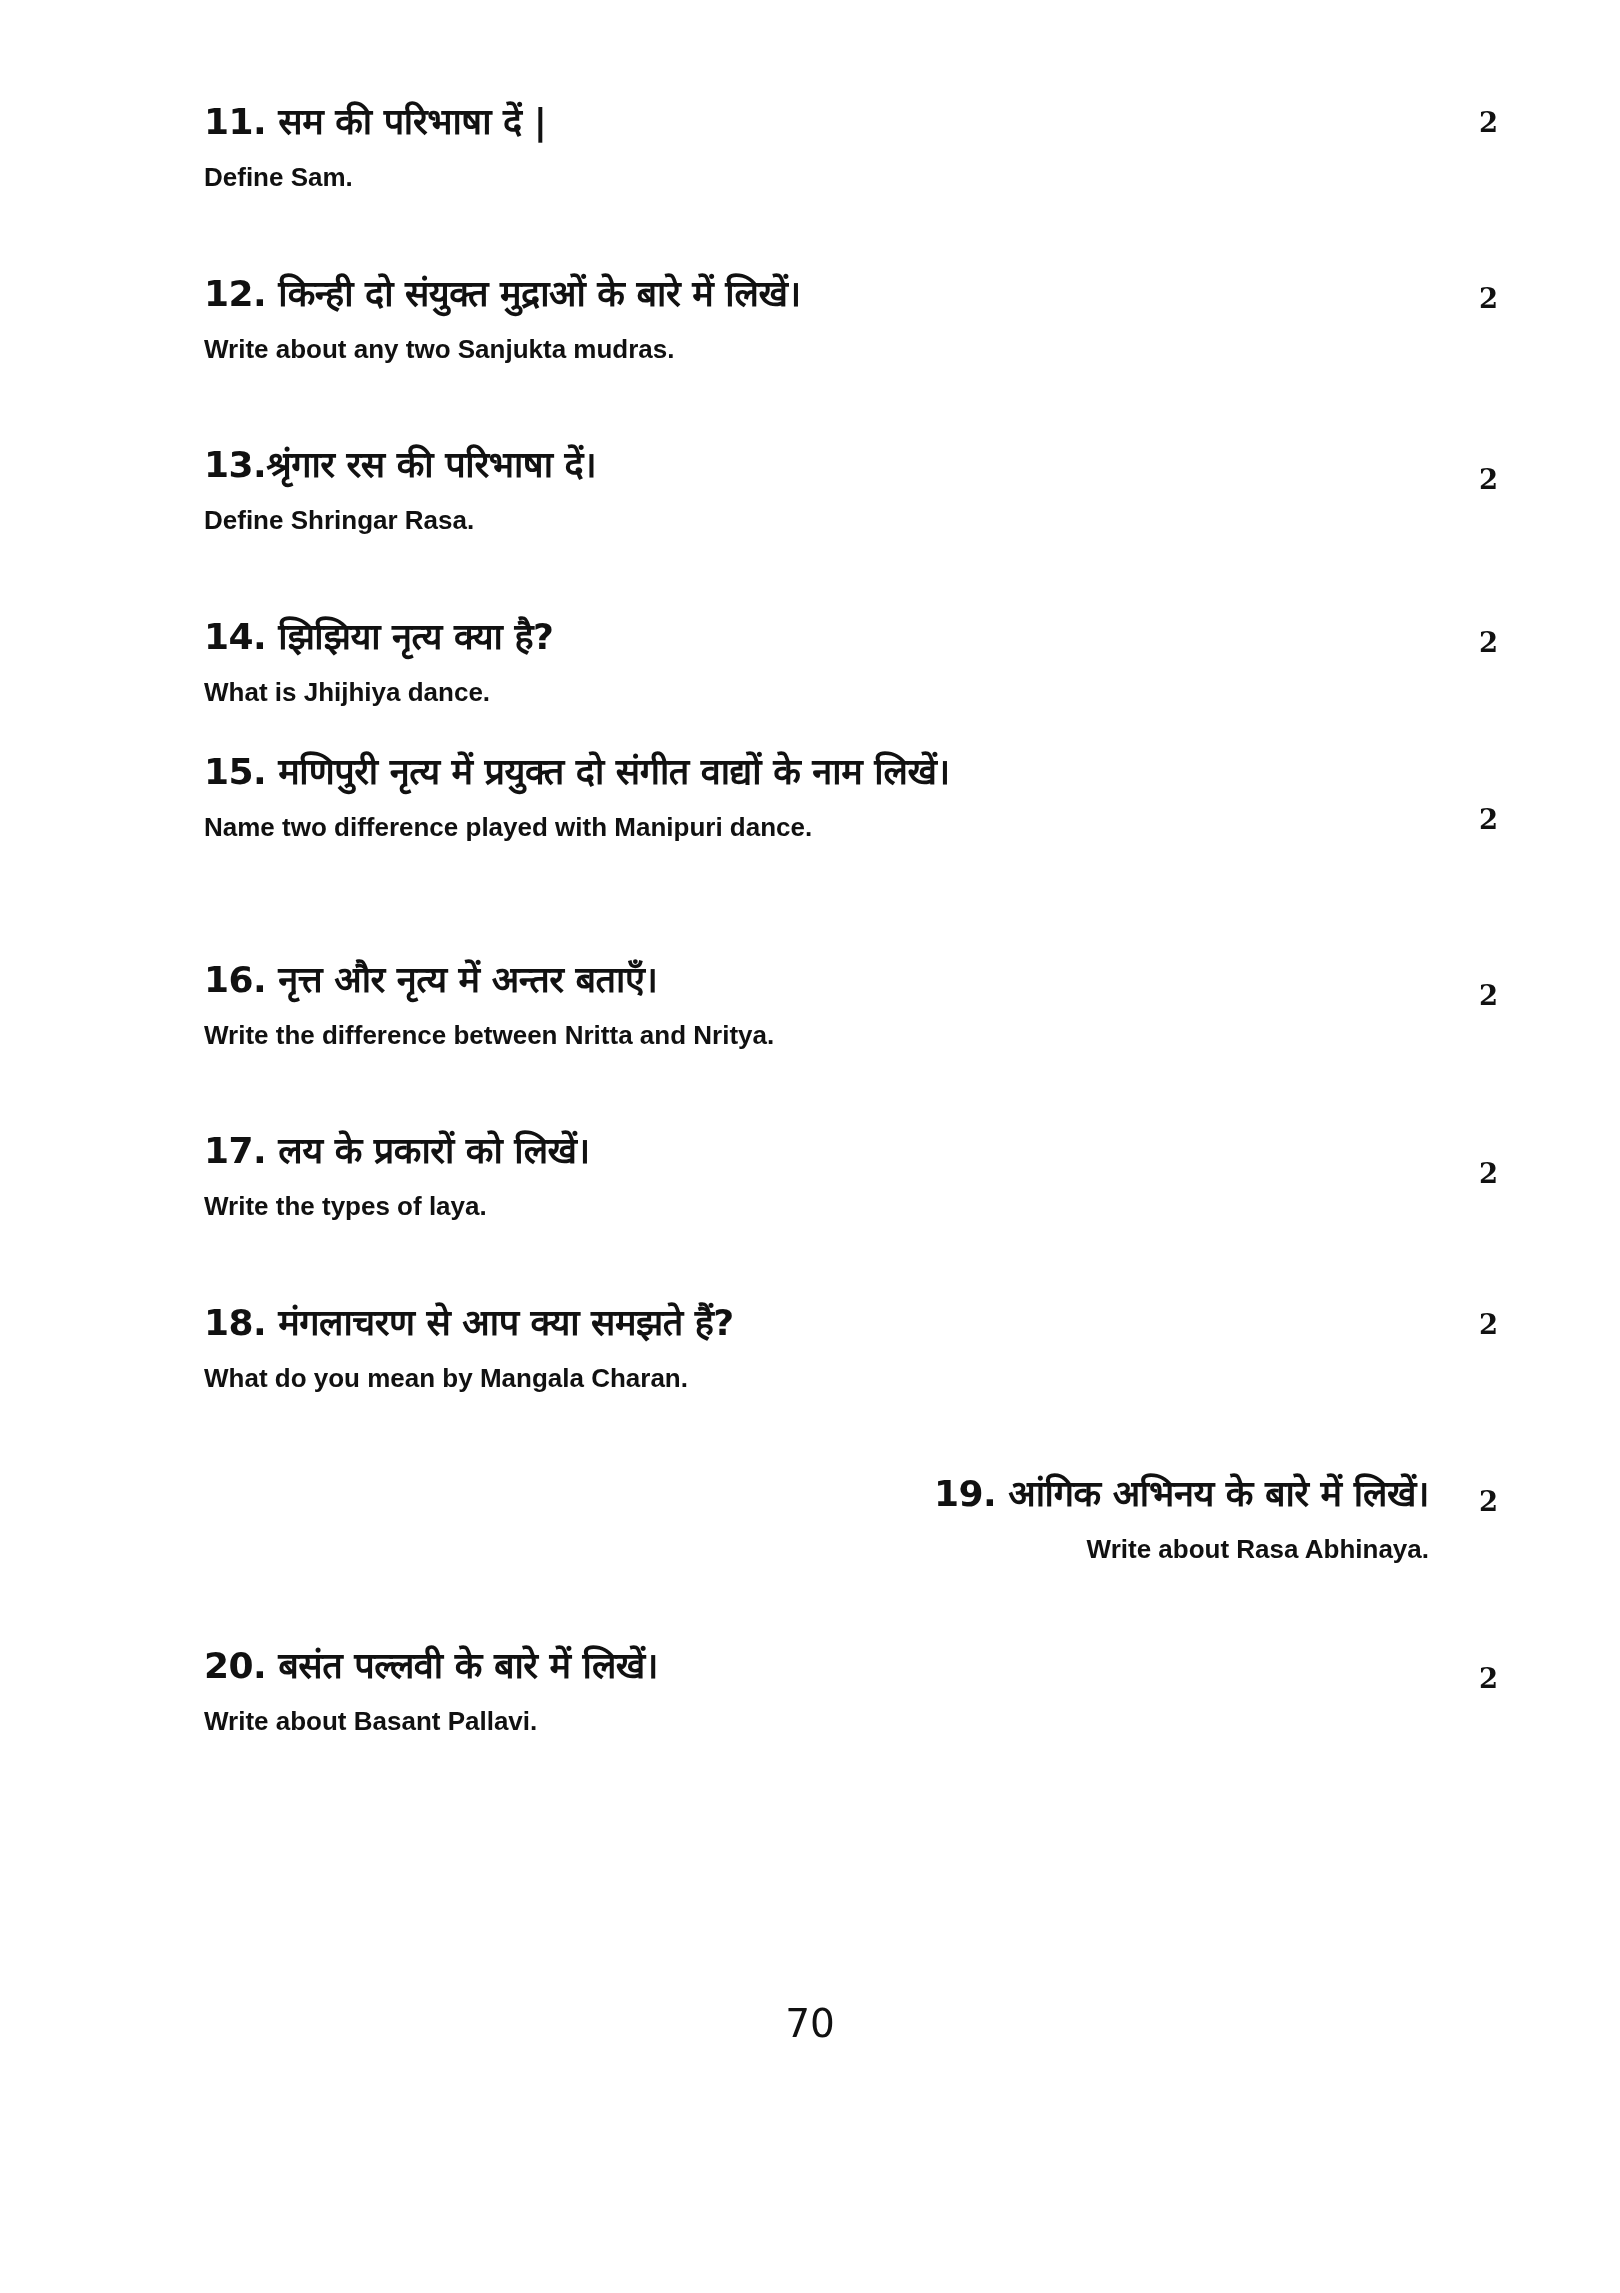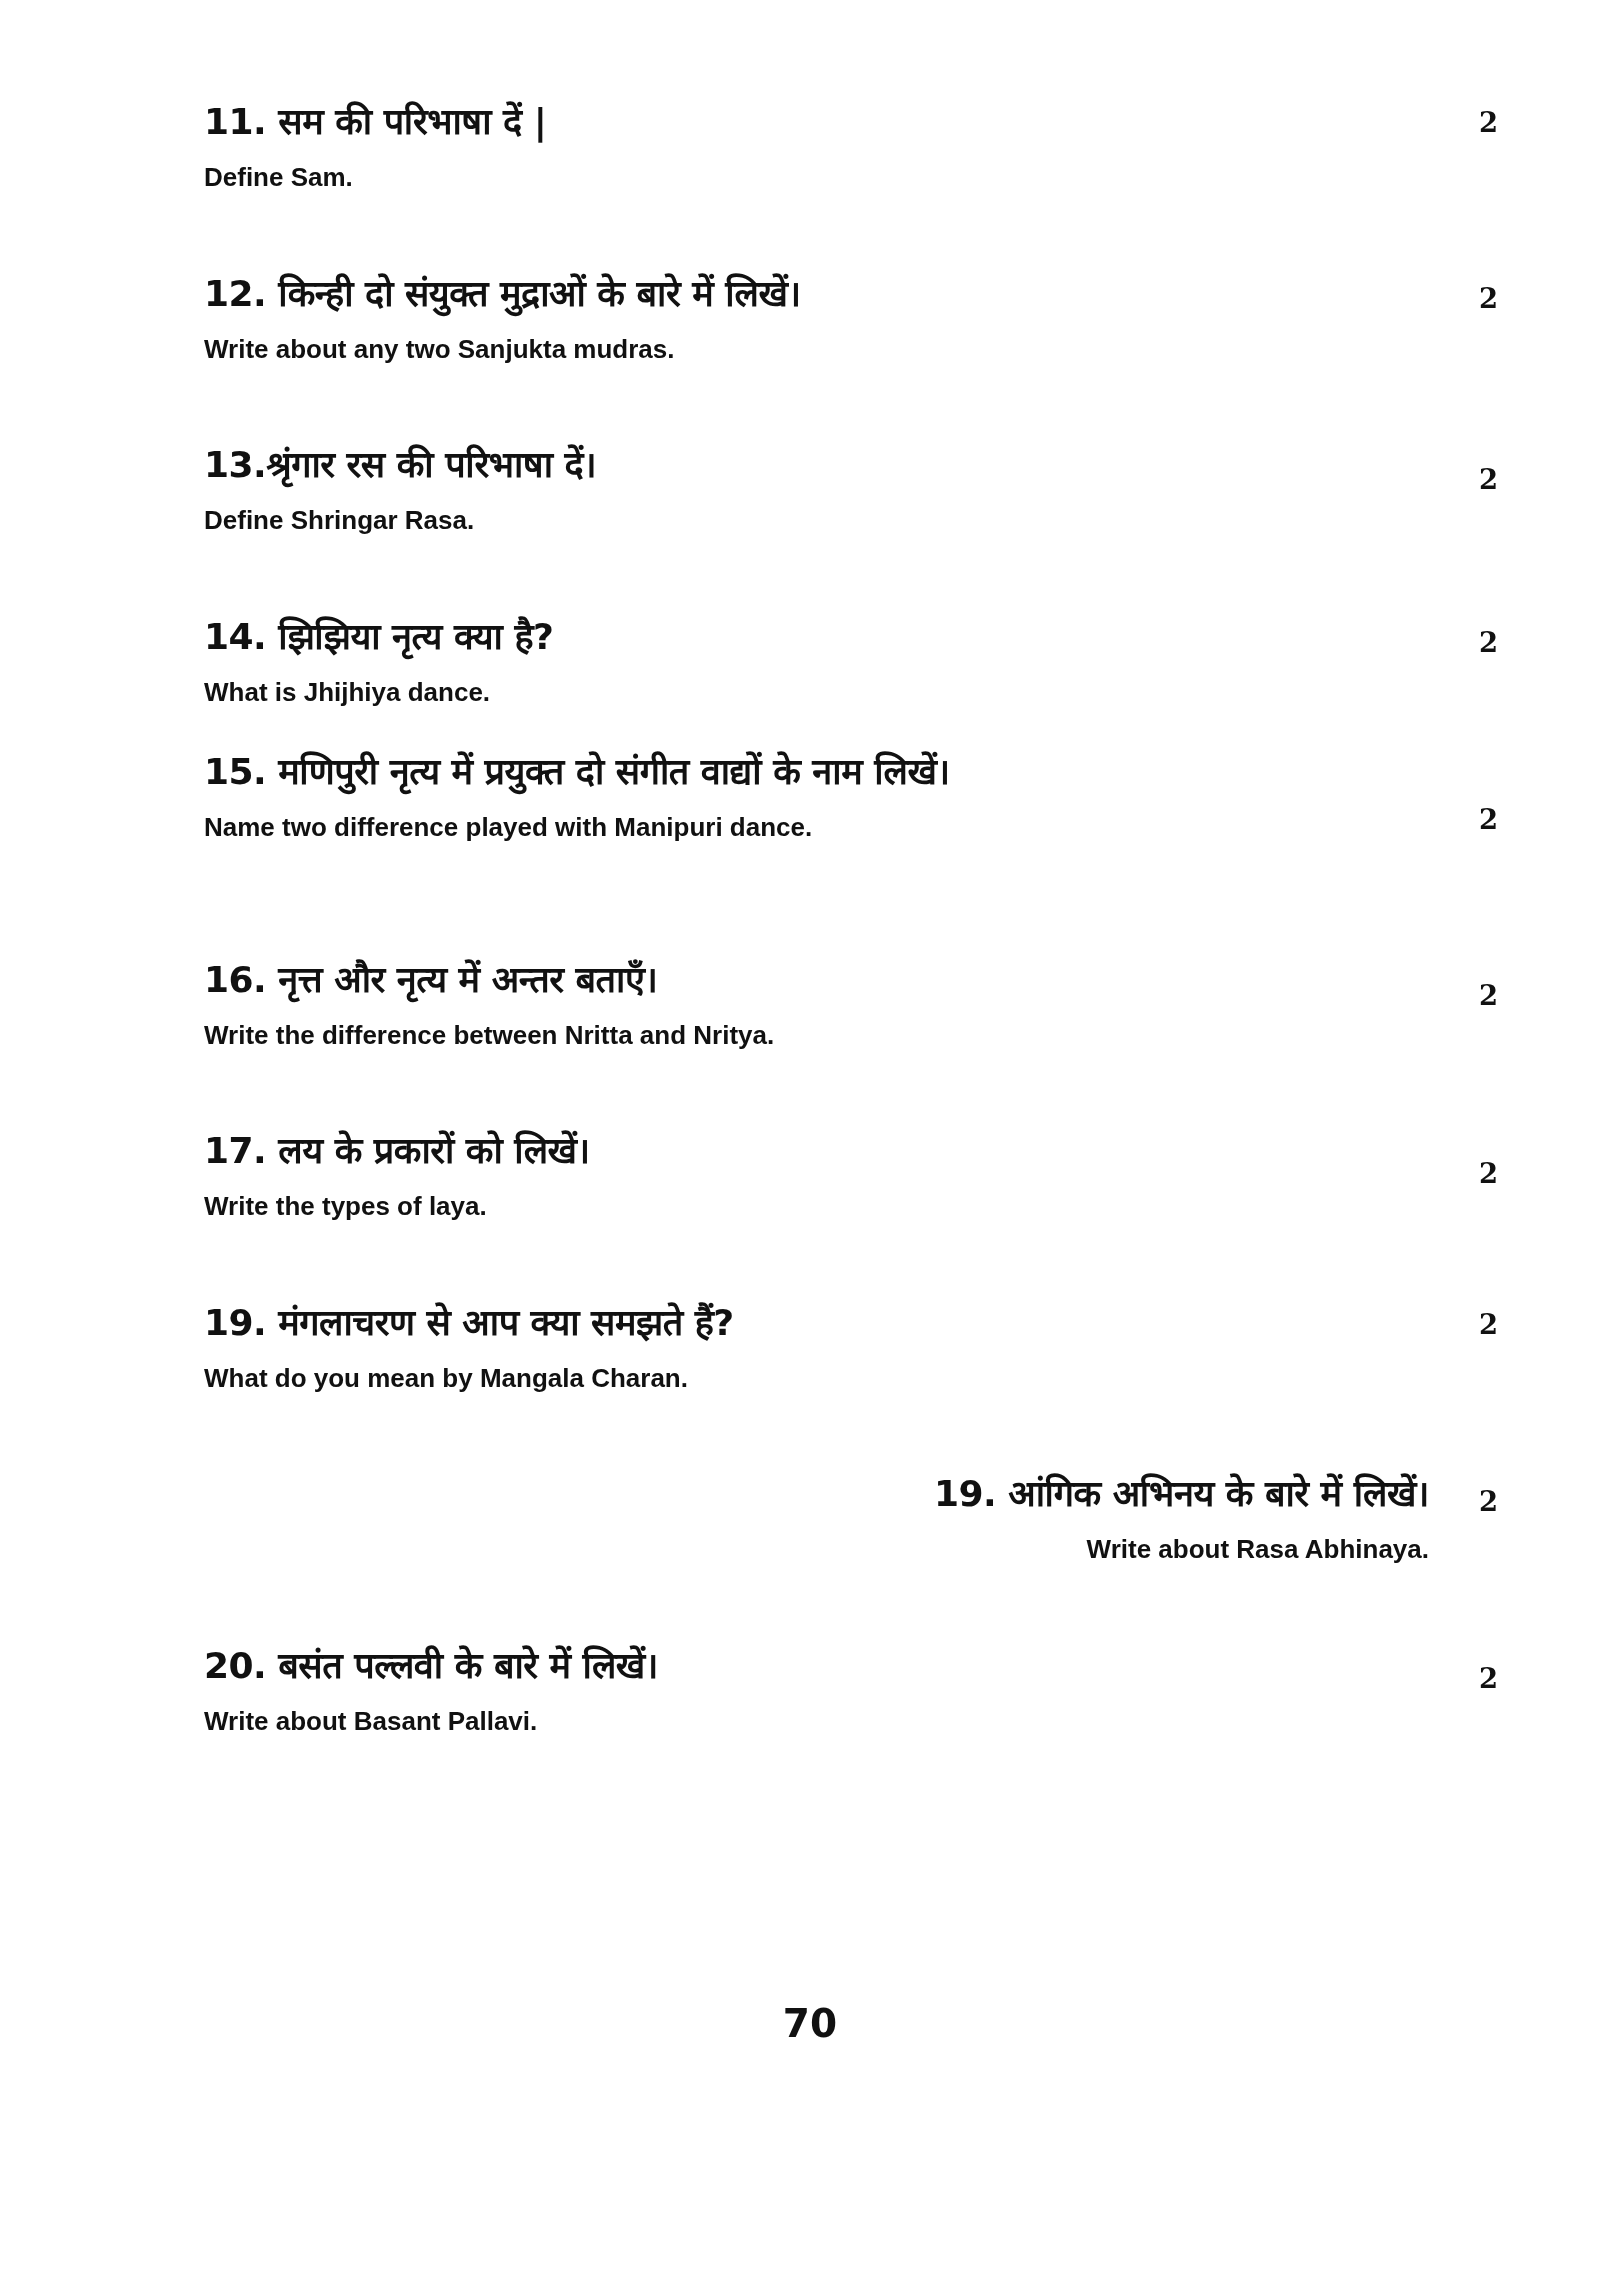--- a/index.html
+++ b/index.html
@@ -57,21 +57,21 @@
     }
     .page-number {
       position: absolute;
       left: 0;
       width: 1620px;
       top: 2000px;
       text-align: center;
       font-family: "DejaVu Sans", sans-serif;
       font-size: 39px;
       line-height: 47px;
-      font-weight: bold;
+      font-weight: normal;
     }
   </style>
 </head>
 <body>
 
 <div class="page">
 
   <div class="question" style="top:94px;">
     <span class="q-hindi">11. सम की परिभाषा दें |</span>
     <span class="q-english">Define Sam.</span>
@@ -108,21 +108,21 @@
   </div>
   <div class="marks" style="top:981px;">2</div>
 
   <div class="question" style="top:1123px;">
     <span class="q-hindi">17. लय के प्रकारों को लिखें।</span>
     <span class="q-english">Write the types of laya.</span>
   </div>
   <div class="marks" style="top:1159px;">2</div>
 
   <div class="question" style="top:1295px;">
-    <span class="q-hindi">19. मंगलाचरण से आप क्या समझते हैं?</span>
+    <span class="q-hindi">18. मंगलाचरण से आप क्या समझते हैं?</span>
     <span class="q-english">What do you mean by Mangala Charan.</span>
   </div>
   <div class="marks" style="top:1310px;">2</div>
 
   <div class="question" style="top:1466px;text-align:right;">
     <span class="q-hindi">19. आंगिक अभिनय के बारे में लिखें।</span>
     <span class="q-english">Write about Rasa Abhinaya.</span>
   </div>
   <div class="marks" style="top:1487px;">2</div>
 

